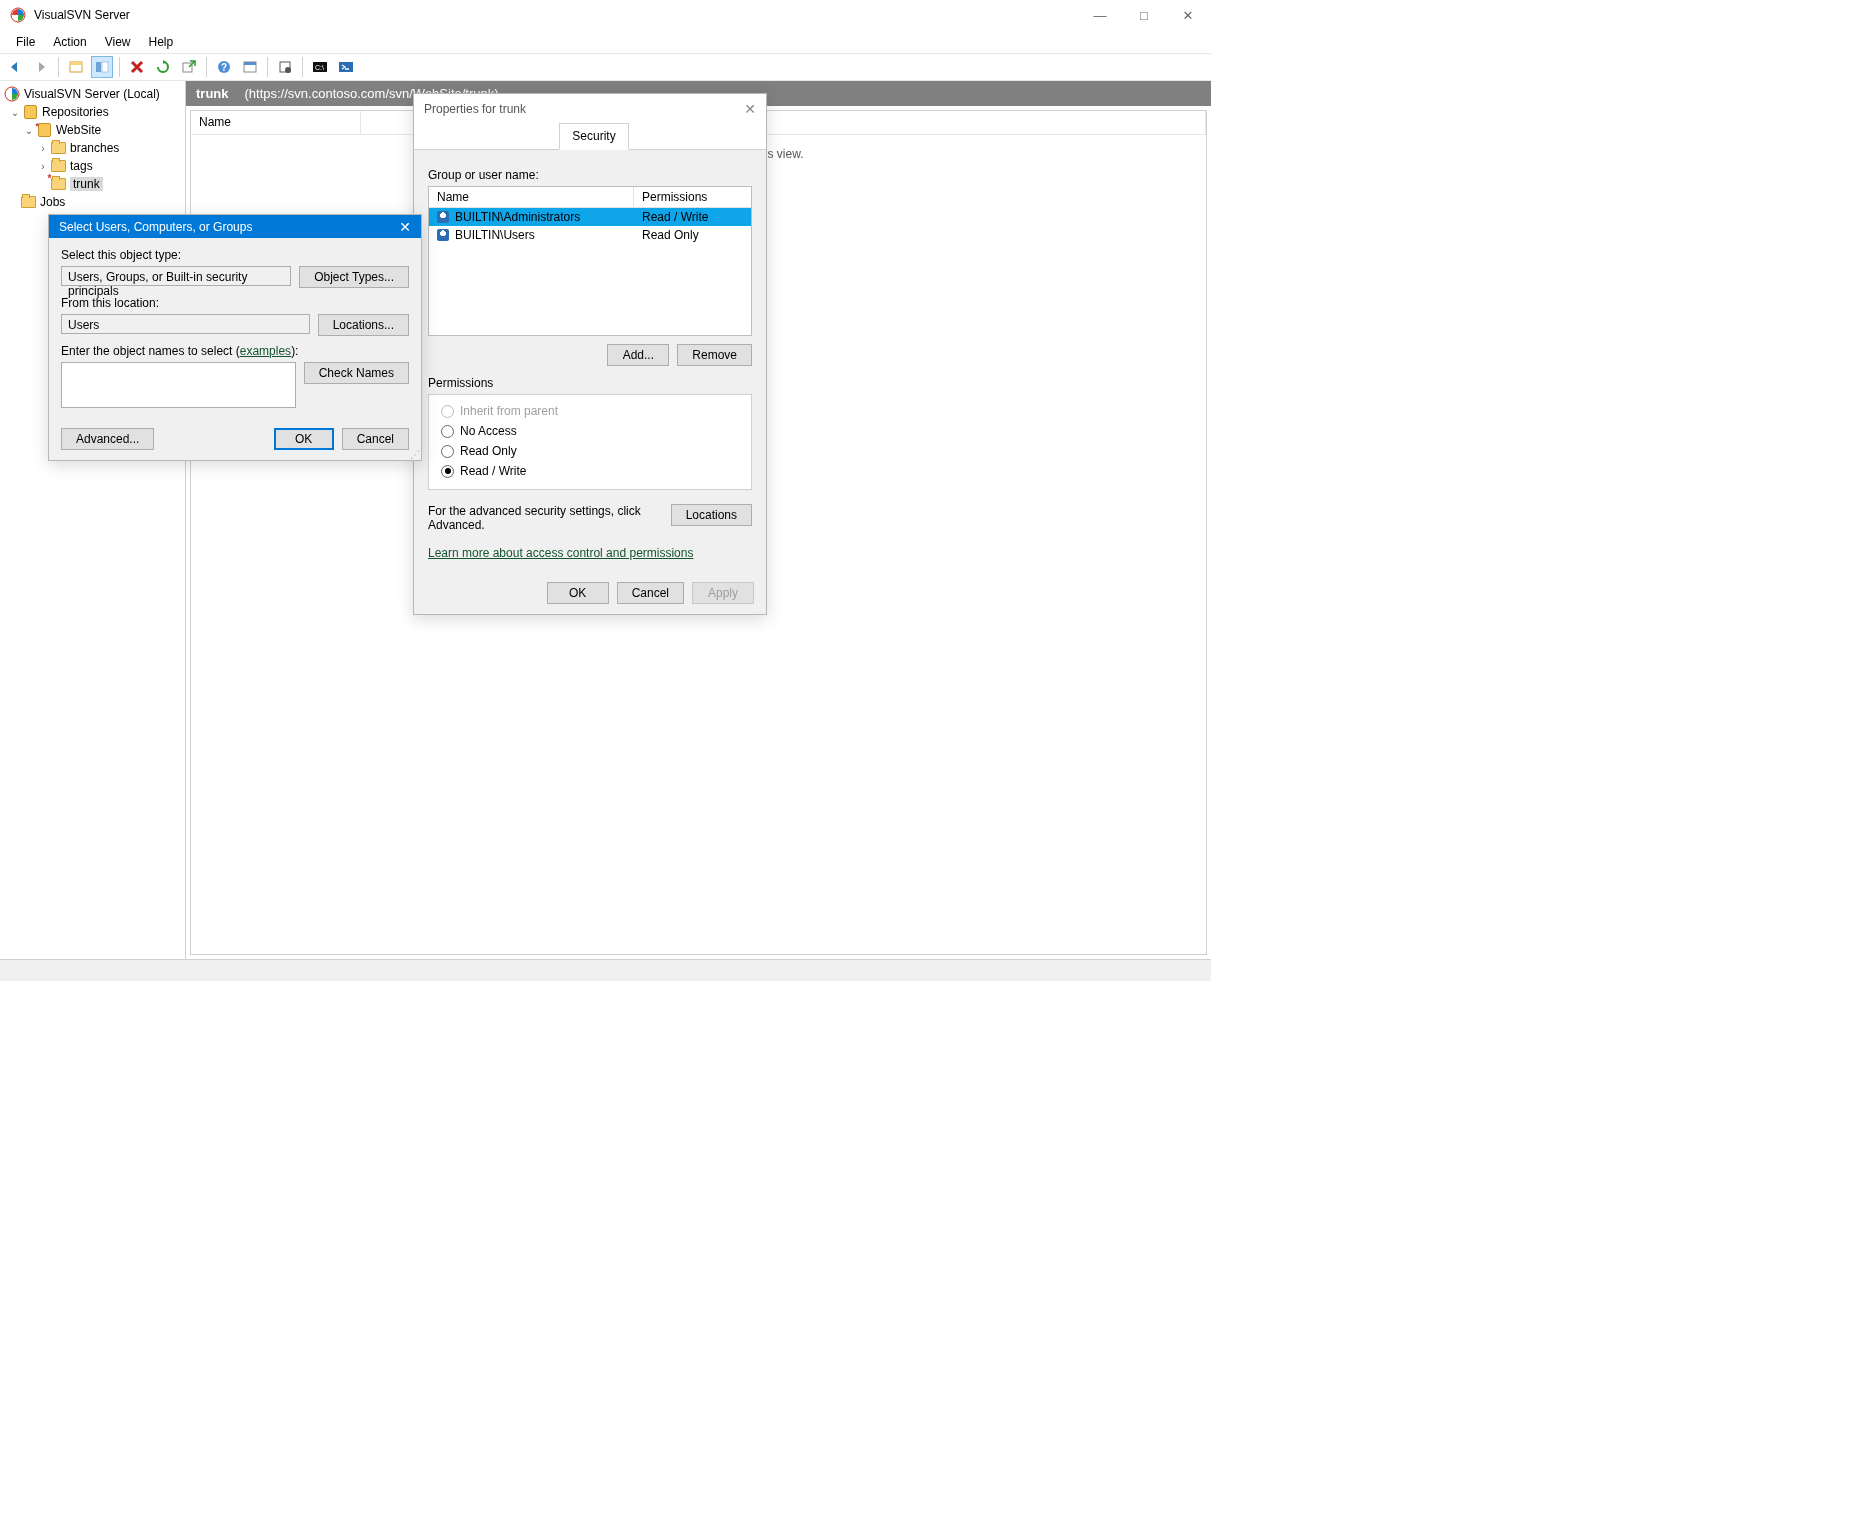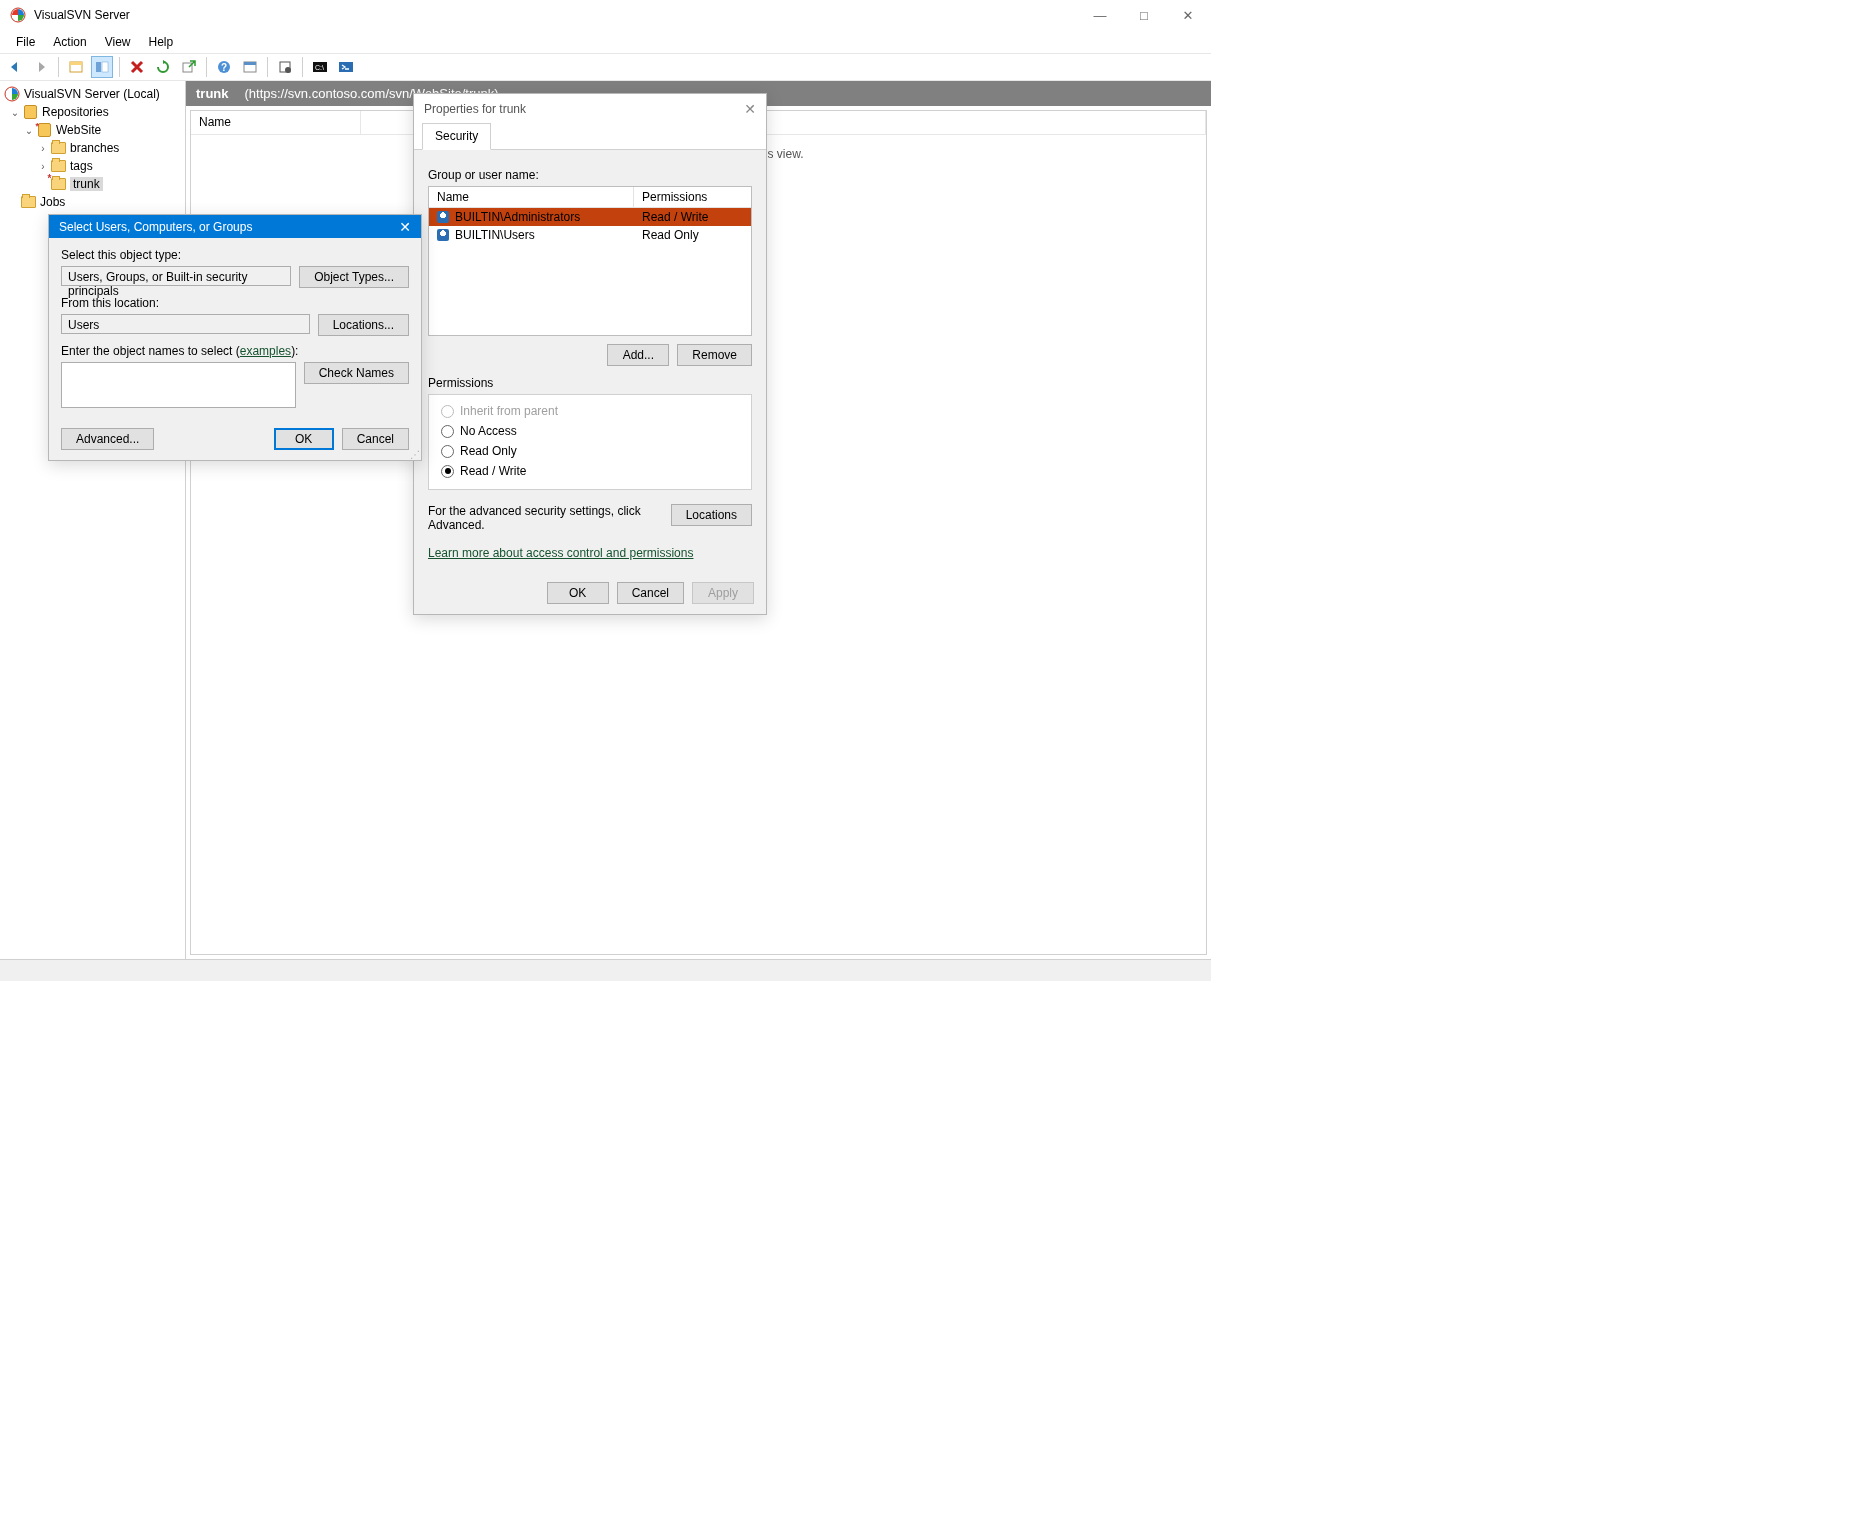--- a/index.html
+++ b/index.html
@@ -26,29 +26,29 @@
 .list-area { border: 1px solid #d0d0d0; margin: 4px; flex: 1; background: #fff; }
 .list-header { height: 24px; border-bottom: 1px solid #e7e7e7; display: flex; }
 .list-header .col { padding: 4px 8px; border-right: 1px solid #e7e7e7; }
 .list-empty { color: #555; padding: 12px; text-align: center; }
 .statusbar { height: 22px; border-top: 1px solid #d0d0d0; background: #f0f0f0; }
 
 .dialog { position: absolute; background: #f0f0f0; border: 1px solid #b7b7b7; box-shadow: 0 4px 16px rgba(0,0,0,.15); }
 .dlg-properties { left: 413px; top: 93px; width: 354px; background: #fff; }
 .dlg-title { height: 29px; display: flex; align-items: center; padding: 0 10px; color: #555; font-size: 12px; gap: 14px; }
 .dlg-close { margin-left: auto; font-size: 14px; color: #888; }
-.tabstrip { display: flex; border-bottom: 1px solid #d0d0d0; background: #fff; padding-left: 8px; }
+.tabstrip { display: flex; border-bottom: 1px solid #d0d0d0; background: #fff; padding-left: 8px; justify-content: center; }
 .tab { padding: 5px 12px 6px; border: 1px solid #d0d0d0; border-bottom: 1px solid #fff; margin-bottom: -1px; background: #fff; font-size: 12px; }
 .dlg-body { padding: 10px 14px 12px; background: #f0f0f0; }
 .label { font-size: 12px; margin: 8px 0 4px; }
 .grid { border: 1px solid #bdbdbd; background: #fff; height: 150px; }
 .grid-header { display: flex; background: #fff; border-bottom: 1px solid #e2e2e2; }
 .grid-header .gh { padding: 3px 8px; font-size: 12px; border-right: 1px solid #e2e2e2; }
 .grid-row { display: flex; padding: 2px 8px; font-size: 12px; align-items: center; }
-.grid-row.sel { background: #c2410c; }
+.grid-row.sel { background: #0ea5e9; }
 .grid-row .c1 { width: 205px; display: flex; align-items: center; gap: 6px; }
 .grid-row .c2 { flex: 1; }
 .btn { background: #e1e1e1; border: 1px solid #adadad; padding: 3px 14px; font-size: 12px; min-width: 62px; text-align: center; cursor: default; }
 .btn.def { border: 1px solid #0078d7; box-shadow: inset 0 0 0 1px #0078d7; }
 .btnrow { display: flex; justify-content: flex-end; gap: 8px; margin-top: 8px; }
 .radio-line { display: flex; align-items: center; gap: 6px; font-size: 12px; padding: 3px 0 3px 8px; }
 .radio { width: 13px; height: 13px; border: 1px solid #666; border-radius: 50%; display: inline-flex; align-items: center; justify-content: center; }
 .radio.disabled { border-color: #bbb; }
 .radio .dot { width: 6px; height: 6px; background: #000; border-radius: 50%; }
 .link { color: #14532d; text-decoration: underline; cursor: default; }

